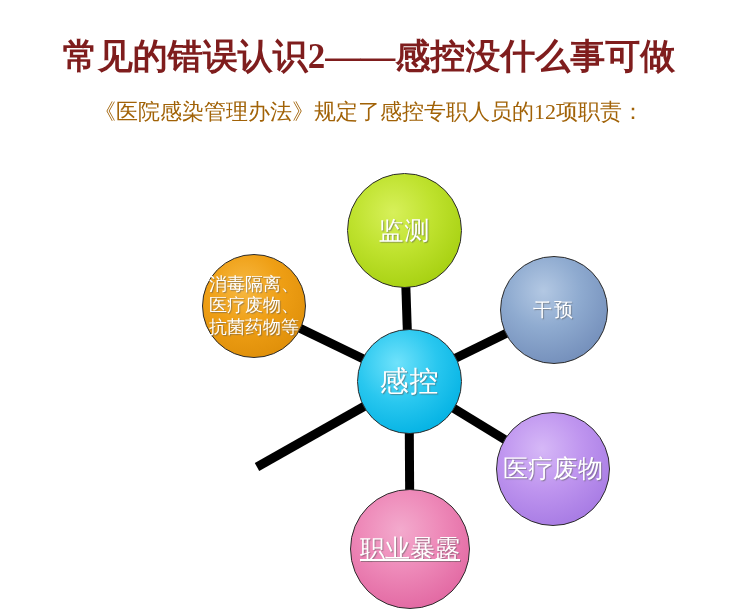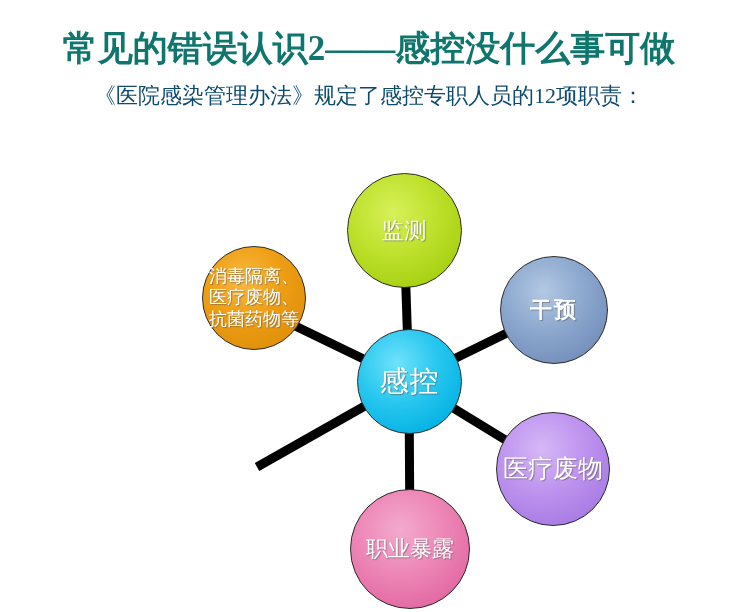--- a/index.html
+++ b/index.html
@@ -18,37 +18,37 @@
 
   
   .slide-header {
     position: absolute;
     left: 0;
     top: 0;
     width: 738px;
     text-align: center;
   }
   .slide-title {
-    margin: 0;
+    margin: 8px;
     padding-top: 30px;
     font-family: "Liberation Serif", "DejaVu Serif", serif;
     font-size: 35px;
     font-weight: bold;
-    color: #0f766e;
+    color: #7f1d1d;
     letter-spacing: 0px;
     line-height: 1.1;
     white-space: nowrap;
   }
   .slide-subtitle {
     margin: 0;
     padding-top: 14px;
     font-family: "Liberation Serif", "DejaVu Serif", serif;
     font-size: 22px;
     font-weight: normal;
-    color: #0c4a6e;
+    color: #a16207;
     line-height: 1.2;
     white-space: nowrap;
   }
 
   
   .diagram {
     position: absolute;
     left: 0;
     top: 0;
     width: 738px;
@@ -89,52 +89,52 @@
     background: radial-gradient(circle at 38% 32%, #6fe2fb 0%, #29c7ef 42%, #05b3e4 78%, #049ecb 100%);
     z-index: 5;
   }
   #node-center .node-label { font-size: 29px; letter-spacing: 1px; }
 
   #node-top {
     left: 347px; top: 173px; width: 115px; height: 115px;
     background: radial-gradient(circle at 40% 34%, #d7f05a 0%, #bfe22e 40%, #a9d214 75%, #93bd0b 100%);
     z-index: 4;
   }
-  #node-top .node-label { font-size: 22px; letter-spacing: 1px; }
+  #node-top .node-label { font-size: 25px; letter-spacing: 1px; }
 
   #node-upper-right {
     left: 500px; top: 256px; width: 108px; height: 108px;
     background: radial-gradient(circle at 40% 32%, #b3c8e3 0%, #8fabd0 38%, #7792bd 75%, #657fa8 100%);
     z-index: 4;
   }
-  #node-upper-right .node-label { font-size: 22px; letter-spacing: 2px; font-weight: bold; }
+  #node-upper-right .node-label { font-size: 19px; letter-spacing: 2px; }
 
   #node-lower-right {
     left: 496px; top: 412px; width: 114px; height: 114px;
     background: radial-gradient(circle at 40% 32%, #d6b8f7 0%, #bf95ef 40%, #a87ce4 78%, #9a6cd8 100%);
     z-index: 4;
   }
   #node-lower-right .node-label { font-size: 25px; }
 
   #node-bottom {
     left: 350px; top: 489px; width: 120px; height: 120px;
     background: radial-gradient(circle at 42% 34%, #f3aacd 0%, #ee8ab9 38%, #e36ba4 76%, #d75b96 100%);
     z-index: 4;
   }
-  #node-bottom .node-label { font-size: 22px; }
+  #node-bottom .node-label { font-size: 25px; text-decoration: underline; }
 
   #node-lower-left {
     left: 200px; top: 410px; width: 114px; height: 114px;
     background: radial-gradient(circle at 40% 32%, #e2f5e0 0%, #c9ecc6 42%, #b2e0ae 78%, #a4d5a0 100%);
     z-index: 4;
   }
   #node-lower-left .node-label { font-size: 19px; white-space: normal; width: 88px; }
 
   #node-upper-left {
-    left: 202px; top: 246px; width: 104px; height: 104px;
+    left: 202px; top: 254px; width: 104px; height: 104px;
     background: radial-gradient(circle at 40% 32%, #f7b943 0%, #ef9f15 40%, #e0900a 78%, #cf8306 100%);
     z-index: 6;
   }
   #node-upper-left .node-label { font-size: 18px; white-space: normal; width: 126px; }
 </style>
 </head>
 <body>
 
 <div class="slide-header">
   <h1 class="slide-title">常见的错误认识2——感控没什么事可做</h1>

